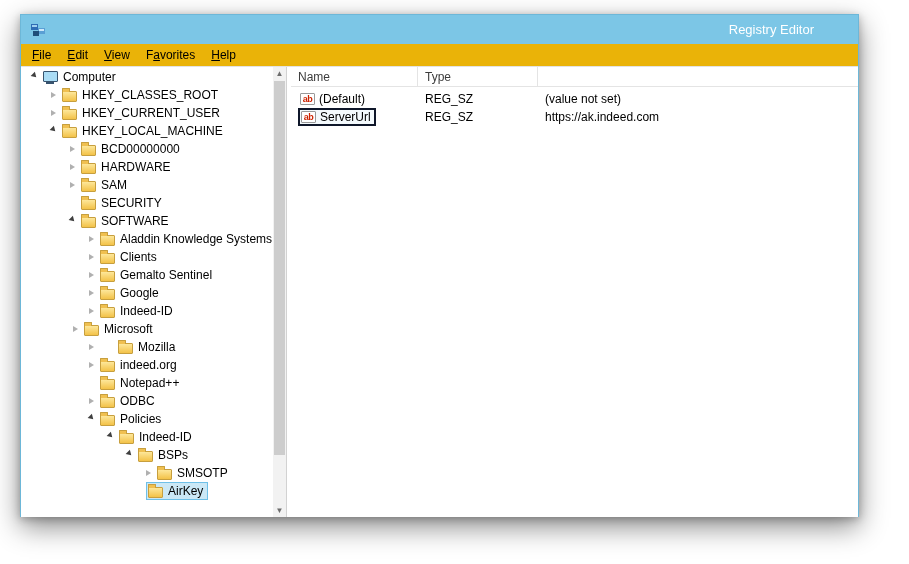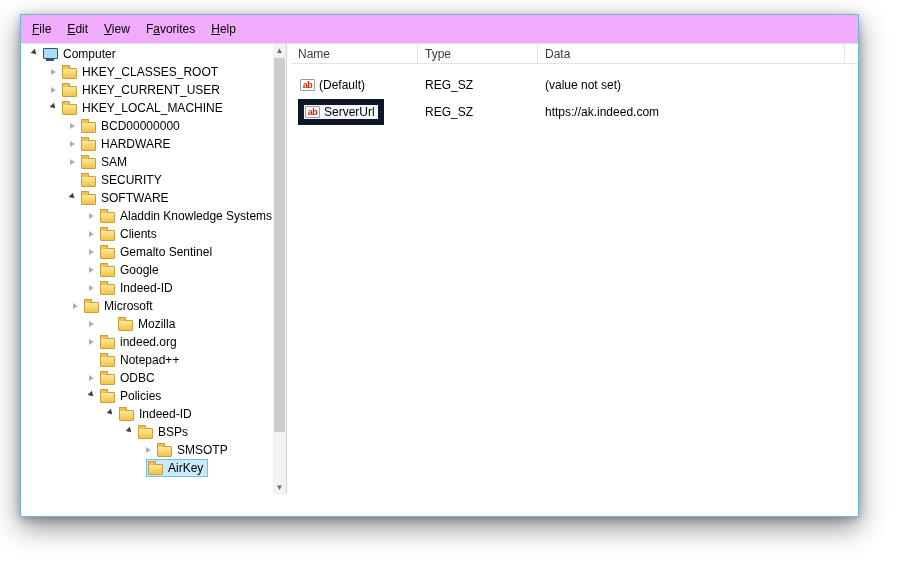--- a/index.html
+++ b/index.html
@@ -9,21 +9,21 @@
   .window{position:absolute;left:20px;top:14px;width:839px;height:503px;background:#fff;
     border:1px solid #6db7d8;box-shadow:0 10px 26px rgba(0,0,0,.45),0 2px 8px rgba(0,0,0,.25);}
 
   
   .titlebar{height:29px;background:#7cc6e6;display:flex;align-items:center;position:relative;}
   .app-icon{width:17px;height:16px;margin-left:9px;flex:none;}
   .title-text{position:absolute;right:44px;top:0;height:29px;display:flex;align-items:center;
     color:#ffffff;font-size:13px;}
 
   
-  .menubar{height:29px;background:#f0abfc;border-bottom:1px solid #e3e3e3;display:flex;
+  .menubar{height:23px;background:#eab308;border-bottom:1px solid #e3e3e3;display:flex;
     align-items:center;padding-left:3px;}
   .menu-item{font-size:12px;color:#000;padding:2px 8px;cursor:default;}
   .menu-item u{text-decoration:underline;}
 
   
   .content{display:flex;height:450px;background:#fff;}
   .tree-pane{width:252px;flex:none;overflow:hidden;padding-top:1px;}
   .tree-scrollbar{width:13px;flex:none;background:#f2f2f2;position:relative;}
   .sb-arrow{height:13px;display:flex;align-items:center;justify-content:center;
     font-size:8px;color:#6d6d6d;line-height:13px;}
@@ -51,34 +51,44 @@
   .tree-label{padding:0 1px;}
 
   
   .lv-header{height:20px;display:flex;border-bottom:1px solid #e4e4e4;flex:none;}
   .lv-hcell{font-size:12px;color:#3c3c3c;padding:3px 0 0 7px;border-right:1px solid #e4e4e4;overflow:hidden;}
   .col-name{width:127px;flex:none;}
   .col-type{width:120px;flex:none;}
   .col-data{flex:1;}
   .col-extra{width:13px;flex:none;border-right:none;}
   .lv-rows{flex:1;padding-top:3px;}
-  .lv-row{height:18px;display:flex;align-items:center;font-size:12px;color:#000;margin-top:9px;}
+  .lv-row{height:18px;display:flex;align-items:center;font-size:12px;color:#000;}
   .lv-cell{padding-left:7px;white-space:nowrap;overflow:hidden;}
   .name-box{display:inline-flex;align-items:center;border:1px solid transparent;padding:0 3px 0 1px;}
-  .name-box.focused{border:6px solid #0f172a;background:#f4fafd;}
+  .name-box.focused{border:2px solid #0f172a;background:#f4fafd;}
   .ab-icon{width:15px;height:12px;flex:none;margin-right:4px;border:1px solid #9a9a9a;background:#fff;
     display:inline-flex;align-items:center;justify-content:center;border-radius:1px;}
   .ab-icon::before{content:"ab";font-size:9px;line-height:9px;font-weight:bold;color:#cc2200;
     font-family:"Liberation Sans",sans-serif;letter-spacing:-0.5px;}
 </style>
 </head>
 <body>
 
 <div class="window">
 
+  <div class="titlebar">
+    <svg class="app-icon" viewBox="0 0 17 16">
+      <rect x="1" y="2" width="7" height="6" fill="#2e6db4"></rect>
+      <rect x="2" y="3" width="5" height="2" fill="#9fd0f0"></rect>
+      <rect x="8" y="6" width="7" height="6" fill="#5a9fd4"></rect>
+      <rect x="9" y="7" width="5" height="2" fill="#cfe9fa"></rect>
+      <rect x="3" y="9" width="6" height="5" fill="#1f4e79"></rect>
+    </svg>
+    <div class="title-text">Registry Editor</div>
+  </div>
 
   <div class="menubar">
       <div class="menu-item"><u>F</u>ile</div>
       <div class="menu-item"><u>E</u>dit</div>
       <div class="menu-item"><u>V</u>iew</div>
       <div class="menu-item">F<u>a</u>vorites</div>
       <div class="menu-item"><u>H</u>elp</div>
     </div>
 
   <div class="content">
@@ -259,21 +269,20 @@
       <div class="sb-thumb"></div>
       <div class="sb-arrow" style="position:absolute;bottom:0;left:0;right:0;">▼</div>
     </div>
 
     <div class="splitter"></div>
 
     <div class="list-pane">
       <div class="lv-header">
         <div class="lv-hcell col-name">Name</div>
         <div class="lv-hcell col-type">Type</div>
-        <div class="lv-hcell col-data">Data</div>
         <div class="lv-hcell col-extra"></div>
       </div>
       <div class="lv-rows">
           <div class="lv-row">
             <div class="lv-cell col-name"><span class="name-box">
                 <span class="ab-icon"></span>
                 <span>(Default)</span>
               </span></div>
             <div class="lv-cell col-type">REG_SZ</div>
             <div class="lv-cell col-data">(value not set)</div>

